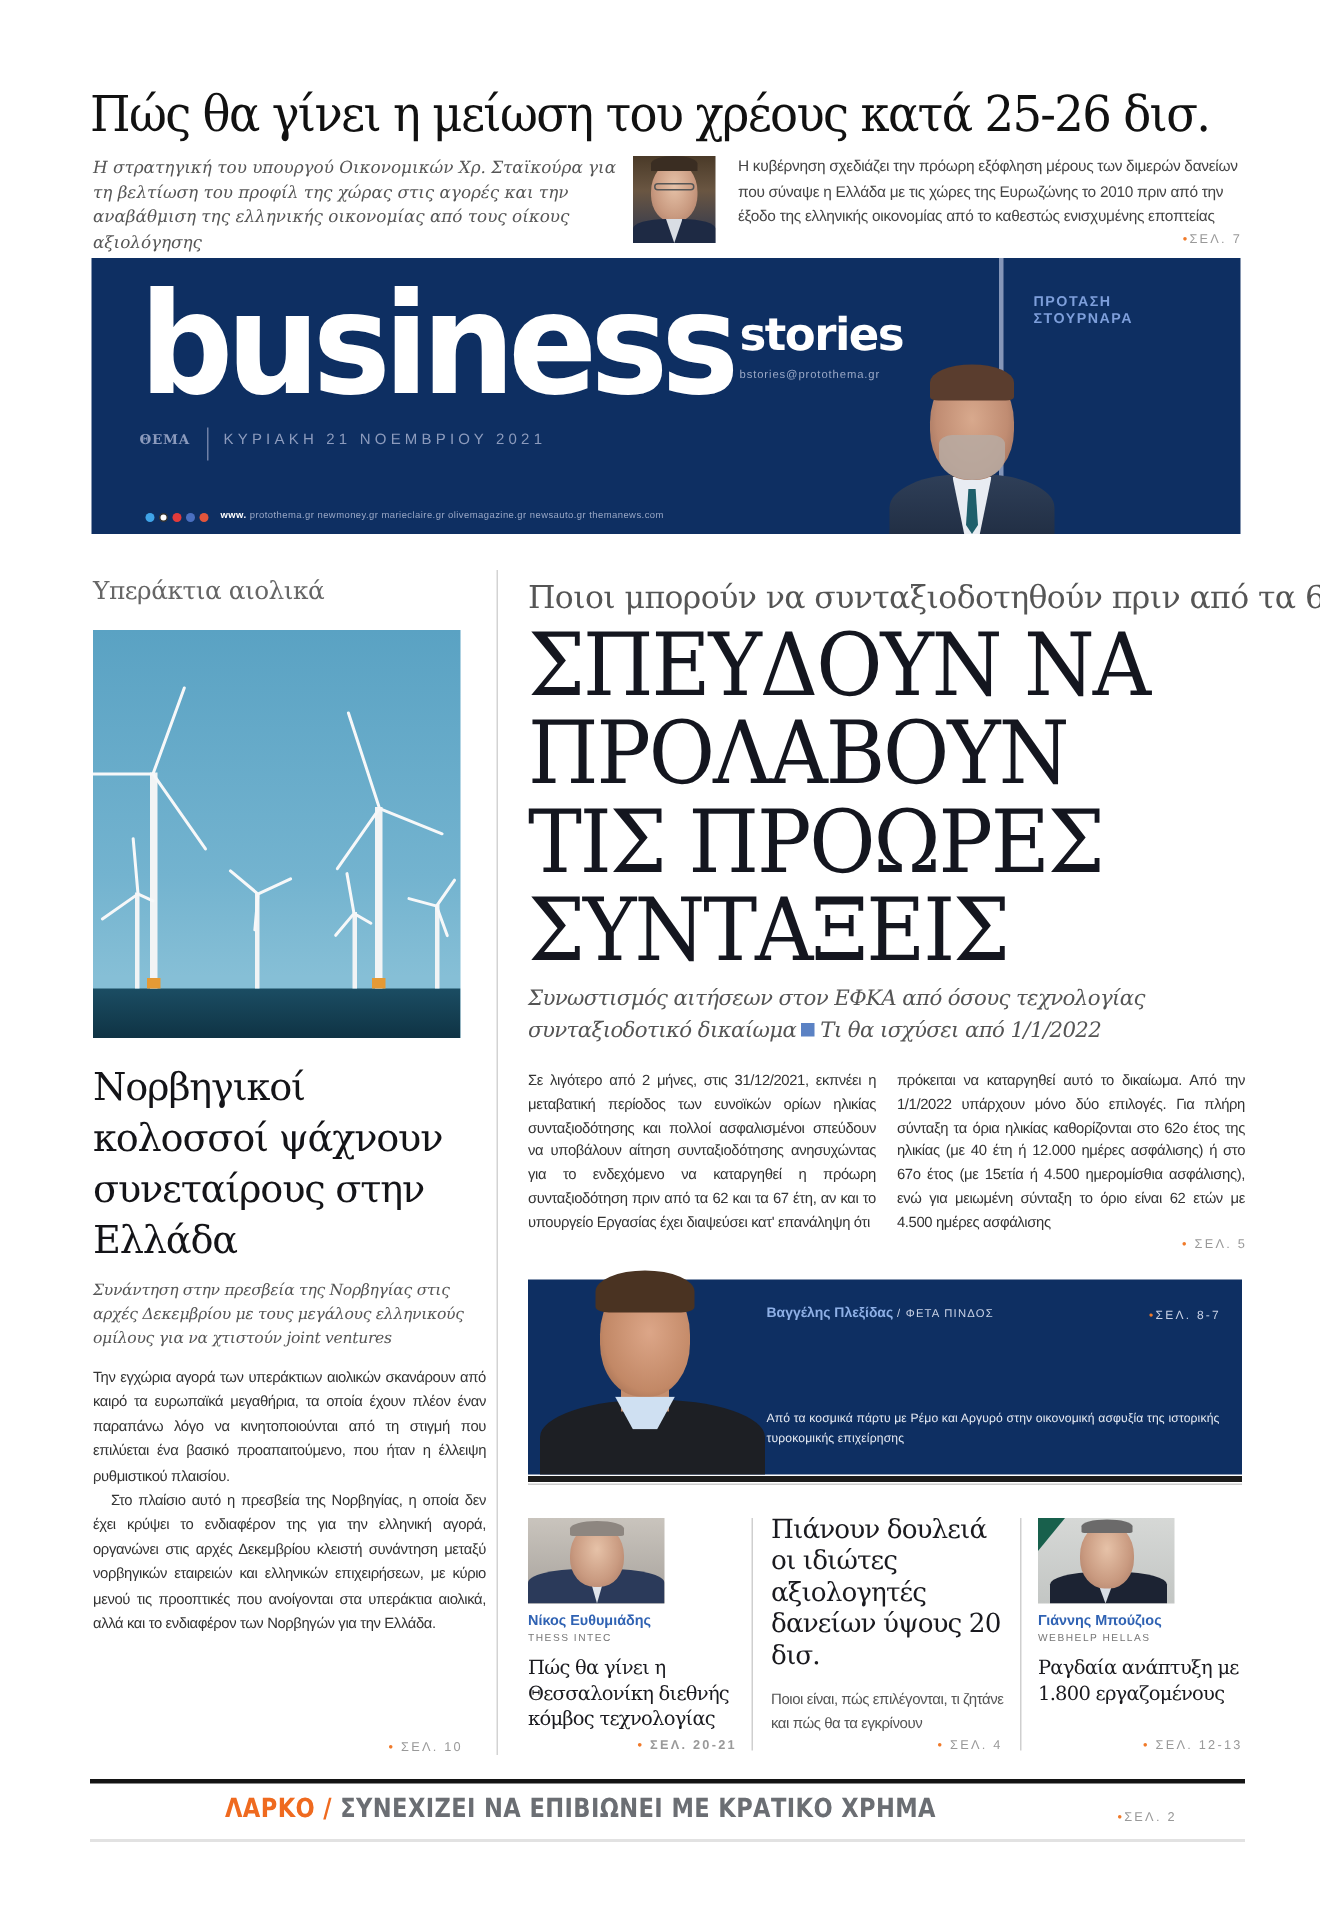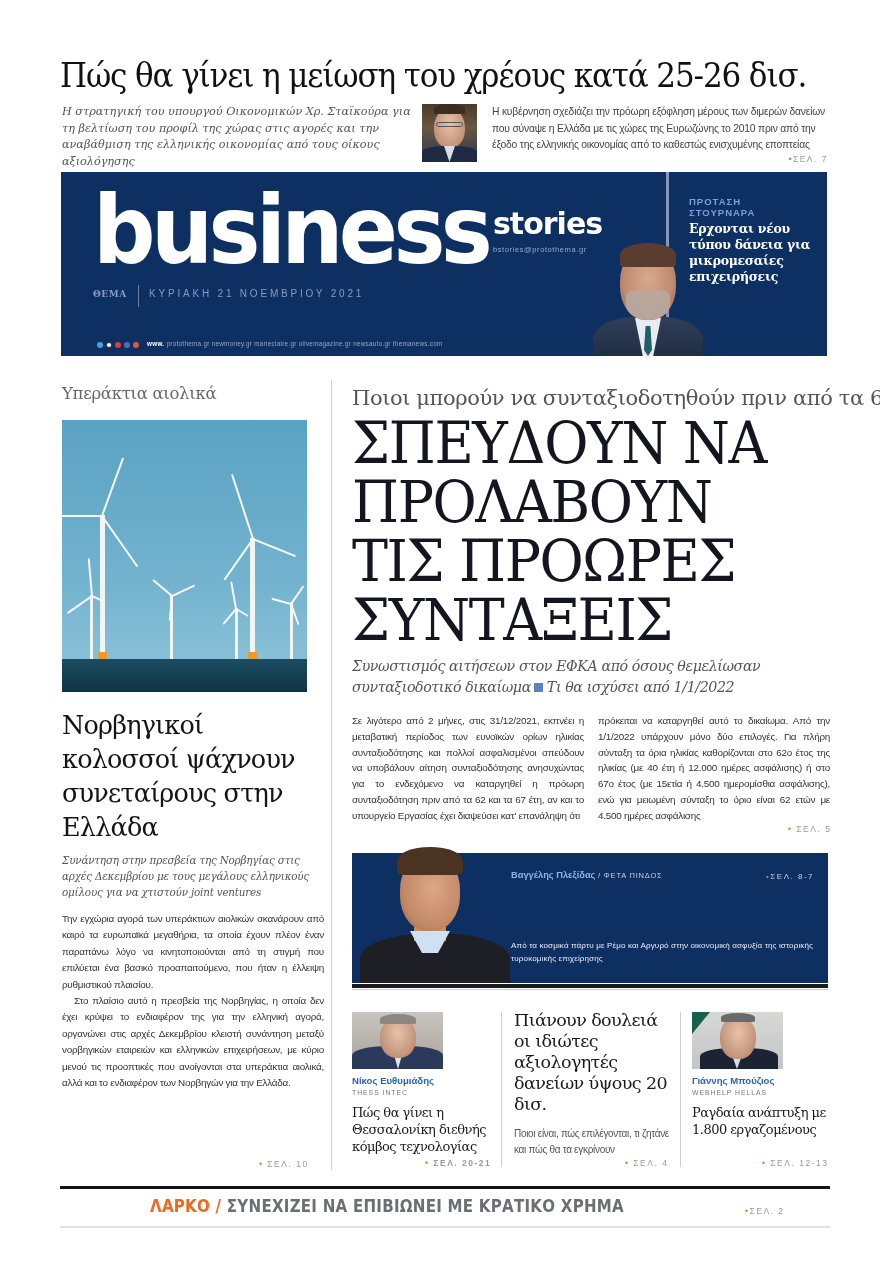--- a/index.html
+++ b/index.html
@@ -127,21 +127,20 @@
   <div class="social">
     <span style="background:#3fa4e8;"></span>
     <span style="background:#fff;border:1.5px solid #333;"></span>
     <span style="background:#e23b3b;"></span>
     <span style="background:#4a6fc0;"></span>
     <span style="background:#e2553b;"></span>
   </div>
   <div class="websites"><b>www.</b> <span>protothema.gr newmoney.gr marieclaire.gr olivemagazine.gr newsauto.gr themanews.com</span></div>
   <div class="mast-divider"></div>
   <div class="mast-kicker" style="width:110px;">ΠΡΟΤΑΣΗ ΣΤΟΥΡΝΑΡΑ</div>
-  <div class="mast-title">Ερχονται νέου τύπου δάνεια για μικρομεσαίες επιχειρήσεις</div>
   <div class="stournaras">
     <div class="st-suit"></div>
     <div class="st-shirt"></div>
     <div class="st-tie"></div>
     <div class="st-head"></div>
     <div class="st-hair"></div>
     <div class="st-beard"></div>
   </div>
   <div class="mast-sel"><span class="dot">•</span><span>ΣΕΛ. 6</span></div>
 </div>
@@ -205,21 +204,21 @@
 <div class="abs col-rule"></div>
 
 <div class="abs main-kicker">Ποιοι μπορούν να συνταξιοδοτηθούν πριν από τα 67</div>
 <div class="abs main-headline">
   <div>ΣΠΕΥΔΟΥΝ ΝΑ</div>
   <div>ΠΡΟΛΑΒΟΥΝ</div>
   <div>ΤΙΣ ΠΡΟΩΡΕΣ</div>
   <div>ΣΥΝΤΑΞΕΙΣ</div>
 </div>
 <div class="abs main-deck">
-  <span>Συνωστισμός αιτήσεων στον ΕΦΚΑ από όσους θεμελίωσαν συνταξιοδοτικό δικαίωμα</span><span class="sq"></span><span>Τι θα ισχύσει από 1/1/2022</span>
+  <span>Συνωστισμός αιτήσεων στον ΕΦΚΑ από όσους τεχνολογίας συνταξιοδοτικό δικαίωμα</span><span class="sq"></span><span>Τι θα ισχύσει από 1/1/2022</span>
 </div>
 <div class="abs main-body">
   <div>Σε λιγότερο από 2 μήνες, στις 31/12/2021, εκπνέει η μεταβατική περίοδος των ευνοϊκών ορίων ηλικίας συνταξιοδότησης και πολλοί ασφαλισμένοι σπεύδουν να υποβάλουν αίτηση συνταξιοδότησης ανησυχώντας για το ενδεχόμενο να καταργηθεί η πρόωρη συνταξιοδότηση πριν από τα 62 και τα 67 έτη, αν και το υπουργείο Εργασίας έχει διαψεύσει κατ' επανάληψη ότι</div>
   <div>πρόκειται να καταργηθεί αυτό το δικαίωμα. Από την 1/1/2022 υπάρχουν μόνο δύο επιλογές. Για πλήρη σύνταξη τα όρια ηλικίας καθορίζονται στο 62ο έτος της ηλικίας (με 40 έτη ή 12.000 ημέρες ασφάλισης) ή στο 67ο έτος (με 15ετία ή 4.500 ημερομίσθια ασφάλισης), ενώ για μειωμένη σύνταξη το όριο είναι 62 ετών με 4.500 ημέρες ασφάλισης</div>
 </div>
 <div class="abs sel main-sel"><span class="dot">•</span> <span>ΣΕΛ. 5</span></div>
 
 <div class="abs feta-banner">
   <div class="pleks">
     <div class="pl-sweater"></div>

